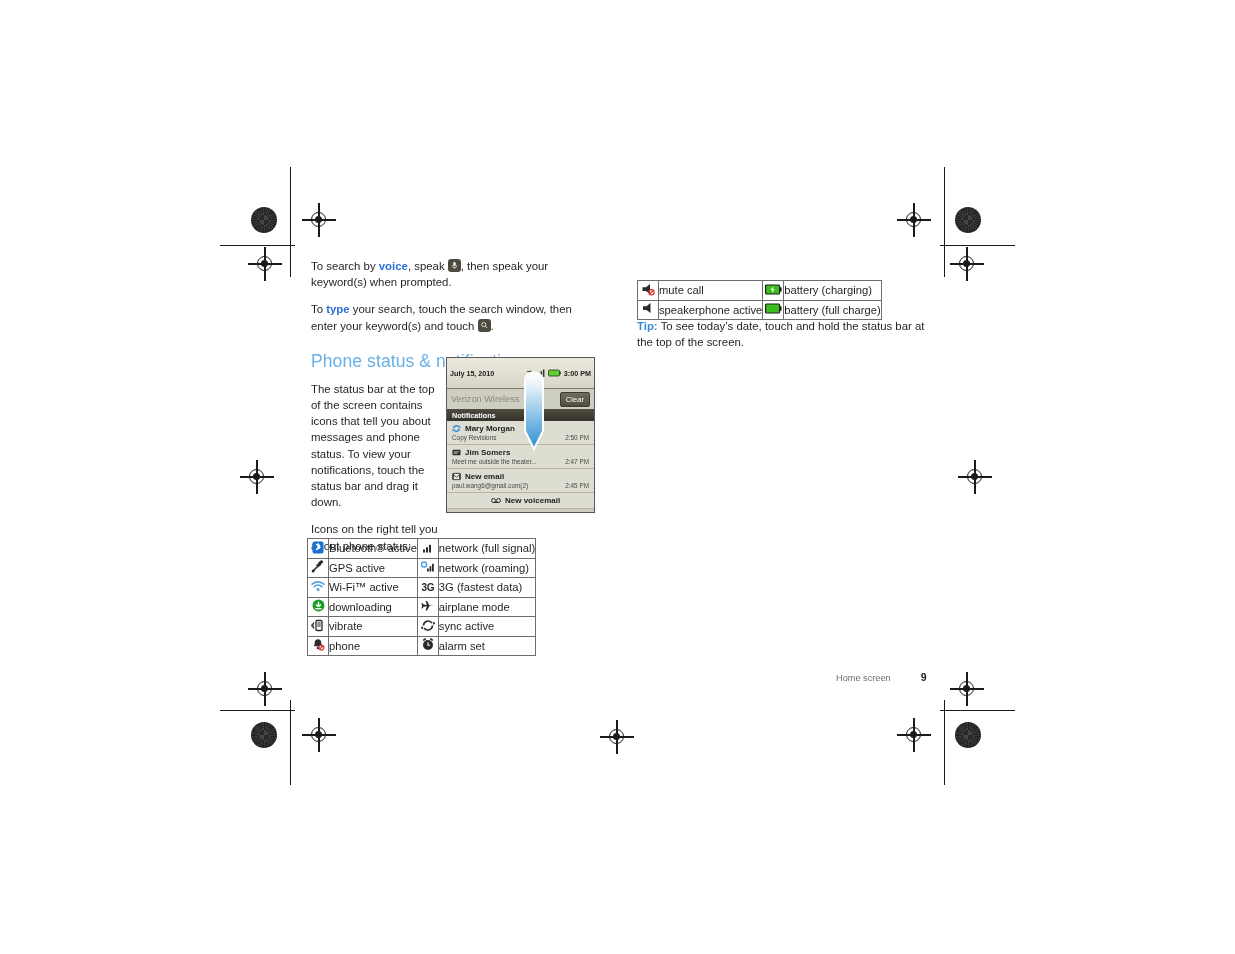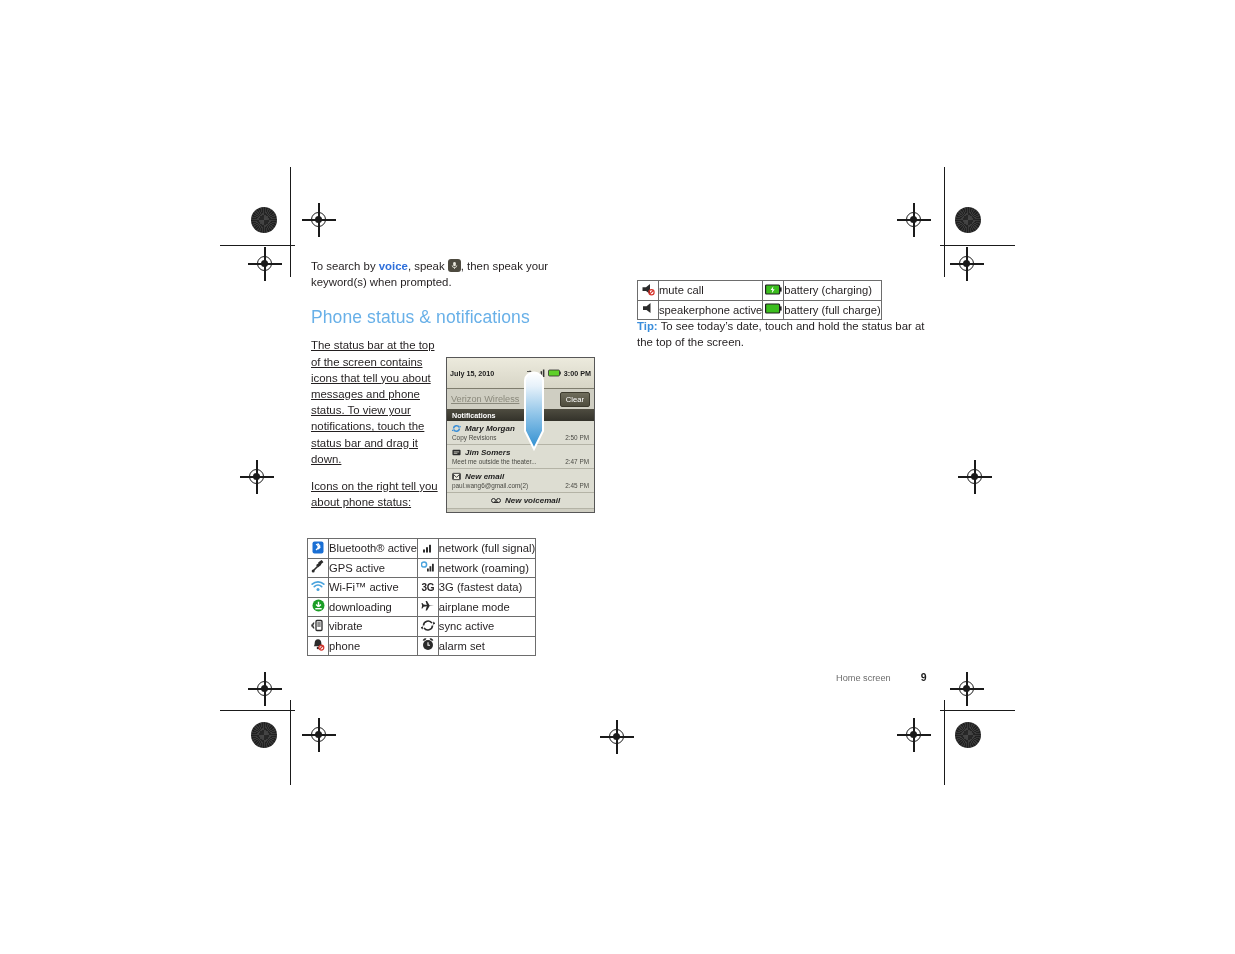--- a/index.html
+++ b/index.html
@@ -84,21 +84,21 @@
     display: inline-block;
     width: 13px; height: 13px;
     background: #4d4a3f;
     border-radius: 3px;
     vertical-align: -2px;
     position: relative;
   }
   .keybtn svg { position: absolute; left: 2px; top: 2px; }
 
   
-  .narrow { width: 131px; text-decoration: underline; }
+  .narrow { width: 131px; }
 
   
   .phone {
     position: absolute;
     left: 446px;
     top: 357px;
     width: 149px;
     height: 156px;
     border: 1px solid #575757;
     box-sizing: border-box;
@@ -137,21 +137,20 @@
     background: #cfcec2;
     display: flex;
     align-items: center;
     padding: 0 4px;
     box-sizing: border-box;
   }
   .carrier .cname {
     flex: 1;
     font-size: 9.2px;
     color: #8a897c;
-    text-decoration: underline;
   }
   .clearbtn {
     background: linear-gradient(#6f6d5c, #4f4d3e);
     color: #ffffff;
     font-size: 7.6px;
     padding: 2px 5px;
     border-radius: 2px;
     border: 1px solid #3c3a2d;
   }
   .notifhdr {
@@ -167,21 +166,21 @@
   }
   .notif {
     background: #ddddd2;
     border-bottom: 1px solid #b4b3a6;
     padding: 3px 5px 3px 5px;
     position: relative;
     min-height: 24px;
     box-sizing: border-box;
   }
   .notif .row1 { display: flex; align-items: center; gap: 4px; }
-  .notif .ttl { font-size: 8px; font-weight: bold; color: #1d1d1d; font-style: italic; }
+  .notif .ttl { font-size: 8px; font-weight: bold; color: #1d1d1d; }
   .notif .row2 {
     display: flex;
     align-items: baseline;
     margin-top: 1px;
     padding-left: 0px;
   }
   .notif .sub { font-size: 6.4px; color: #4a4a44; flex: 1; }
   .notif .time { font-size: 6.4px; color: #4a4a44; }
 
   .dragarrow {
@@ -292,20 +291,24 @@
 <div class="blob" style="left:955px; top:722px;"></div>
 
 <div class="col-left">
 
   <p class="body"><span>To search by </span><span class="kw">voice</span><span>, speak </span><span class="keybtn"><svg width="9" height="9" viewBox="0 0 9 9">
           <rect x="3.2" y="1" width="2.6" height="4.2" rx="1.3" fill="#e9e7dc"></rect>
           <path d="M2.2 4.4a2.3 2.3 0 0 0 4.6 0" stroke="#e9e7dc" stroke-width="0.8" fill="none"></path>
           <rect x="4.1" y="6.4" width="0.8" height="1.5" fill="#e9e7dc"></rect>
         </svg></span><span>, then speak your keyword(s) when prompted.</span></p>
 
+  <p class="body"><span>To </span><span class="kw">type</span><span> your search, touch the search window, then enter your keyword(s) and touch </span><span class="keybtn"><svg width="9" height="9" viewBox="0 0 9 9">
+          <circle cx="3.8" cy="3.6" r="2.1" stroke="#e9e7dc" stroke-width="0.9" fill="none"></circle>
+          <line x1="5.4" y1="5.2" x2="7.3" y2="7.1" stroke="#e9e7dc" stroke-width="1"></line>
+        </svg></span><span>.</span></p>
 
   <h2 class="section">Phone status &amp; notifications</h2>
 
   <p class="body narrow">The status bar at the top of the screen contains icons that tell you about messages and phone status. To view your notifications, touch the status bar and drag it down.</p>
   <p class="body narrow">Icons on the right tell you about phone status:</p>
 </div>
 
 <div class="phone">
 
   <div class="statusbar">

